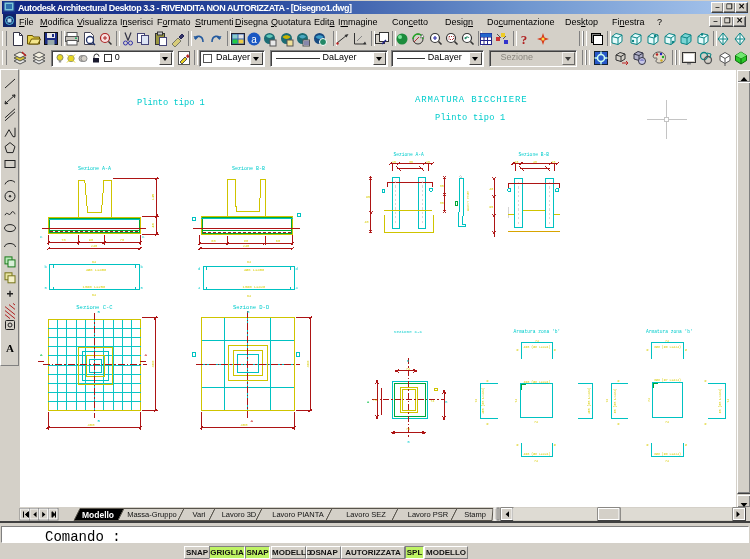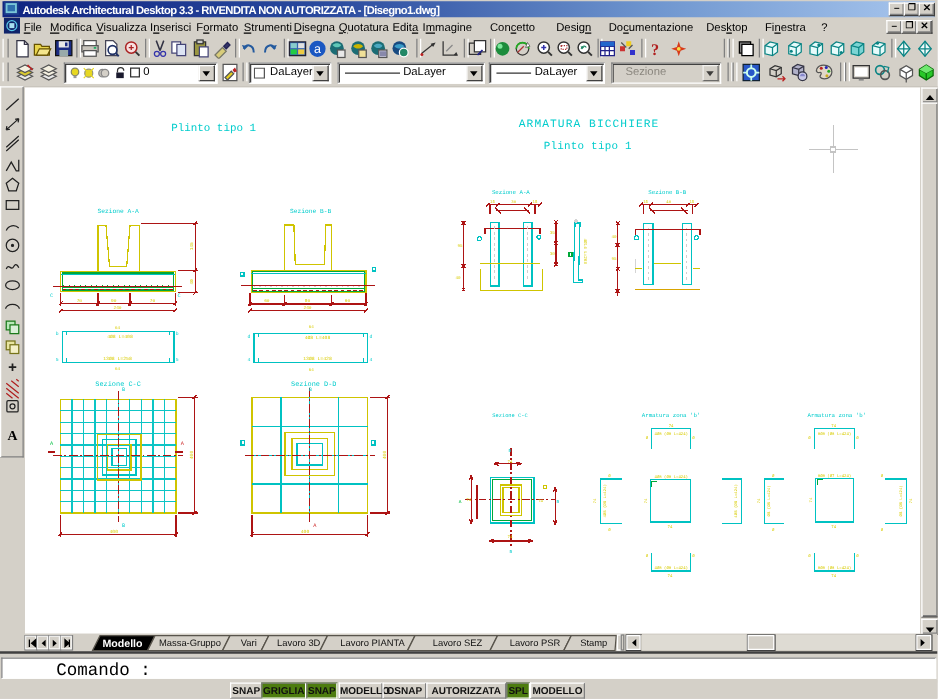--- a/index.html
+++ b/index.html
@@ -32,21 +32,21 @@
 
 #tabrow{left:0;top:507px;width:750px;height:14px;background:#d4d0c8;}
 
 #cmdwrap{left:0;top:521px;width:750px;height:23px;background:#d4d0c8;border-top:2px solid #404040;}
 #cmdbox{left:1px;top:3px;width:746px;height:15px;background:#fff;border:1px solid;border-color:#808080 #fff #fff #808080;}
 #cmdbox span{position:absolute;left:3px;top:2px;font-family:"Liberation Mono",monospace;font-size:14px;color:#000;margin-left:40px;}
 
 #statusbar{left:0;top:544px;width:750px;height:15px;background:#d4d0c8;}
 #coords{position:absolute;left:6px;top:2px;width:172px;height:11px;border:1px solid;border-color:#808080 #fff #fff #808080;font-size:8px;color:#222;padding-left:4px;line-height:11px;}
 .stb{position:absolute;top:2px;height:11px;font-size:8px;line-height:11px;text-align:center;color:#111;border:1px solid;border-color:#fff #808080 #808080 #fff;font-weight:bold;}
-.stb.pr{border-color:#808080 #fff #fff #808080;background:#4d7c0f;}
+.stb.pr{border-color:#808080 #fff #fff #808080;background:#bef264;}
 </style></head>
 <body>
 
 <div class="abs" style="left:0;top:0;width:750px;height:559px;border:1px solid #d4d0c8;box-sizing:border-box;"></div>
 
 <div class="abs" id="titlebar">
  <svg class="abs" style="left:1px;top:0px" width="13" height="12">
       <rect x="0" y="0" width="12" height="11" fill="#1a3a8a"></rect>
       <rect x="1.5" y="1.5" width="9" height="8" fill="#79c6d8"></rect>
       <rect x="3" y="3" width="6" height="5" fill="#2e6fae"></rect>

